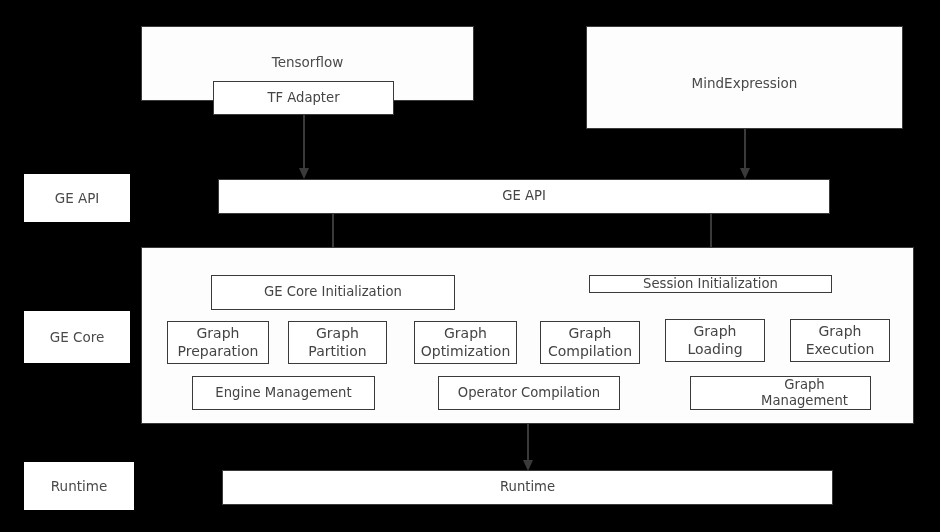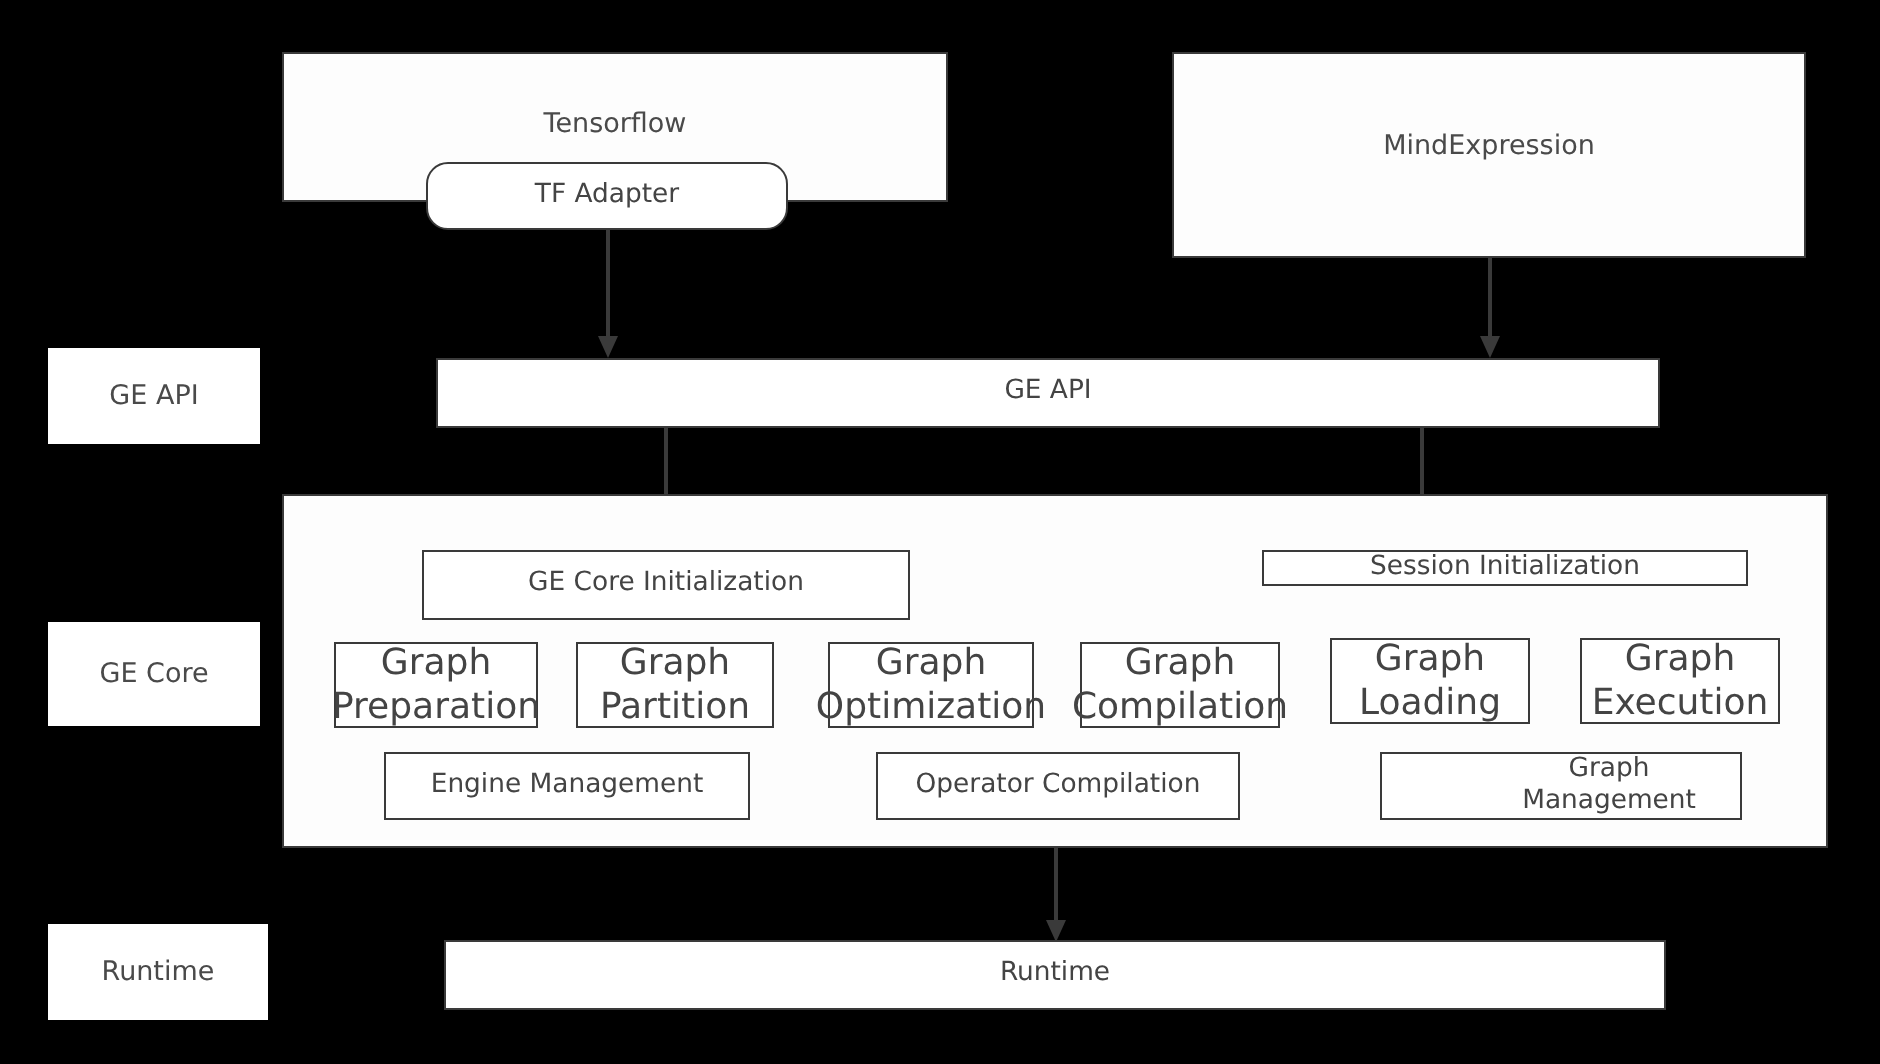--- a/index.html
+++ b/index.html
@@ -65,42 +65,42 @@
   .arrow-head {
     position: absolute;
     left: -4.4px;
     width: 0;
     height: 0;
     border-left: 5.4px solid transparent;
     border-right: 5.4px solid transparent;
     border-top: 11px solid #3a3a3a;
   }
   .fs13 { font-size: 13.2px; }
-  .fs12 { font-size: 18px; }
+  .fs12 { font-size: 14px; }
 </style>
 </head>
 <body>
 
 <div id="canvas">
 
 
   <div class="box chip" style="left:24px; top:174px; width:106px; height:48px;">GE API</div>
 
   <div class="box chip" style="left:24px; top:311px; width:106px; height:52px;">GE Core</div>
 
   <div class="box chip" style="left:24px; top:462px; width:110px; height:48px;">Runtime</div>
 
   <div class="box panel" style="left:141px; top:26px; width:333px; height:75px;">
     <div class="panel-title" style="top:27px;">Tensorflow</div>
   </div>
 
-  <div class="box outlined fs13" style="left:213px; top:81px; width:181px; height:34px;border-radius:11px;">TF Adapter</div>
+  <div class="box outlined fs13" style="left:213px; top:81px; width:181px; height:34px;">TF Adapter</div>
 
   <div class="box panel" style="left:586px; top:26px; width:317px; height:103px;">
-    <div class="panel-title" style="top:38px;">MindExpression</div>
+    <div class="panel-title" style="top:48px;">MindExpression</div>
   </div>
 
   <div class="arrow" style="left:303px; top:115px; height:64px;">
     <div class="arrow-line" style="height:53px;"></div>
     <div class="arrow-head" style="top:53px;"></div>
   </div>
 
   <div class="arrow" style="left:744px; top:129px; height:50px;">
     <div class="arrow-line" style="height:39px;"></div>
     <div class="arrow-head" style="top:39px;"></div>
@@ -115,21 +115,21 @@
 
   <div class="arrow" style="left:710px; top:214px; height:61px;">
     <div class="arrow-line" style="height:50px;"></div>
     <div class="arrow-head" style="top:50px;"></div>
   </div>
 
   <div class="box panel" style="left:141px; top:247px; width:773px; height:177px;"></div>
 
   <div class="box outlined fs13" style="left:211px; top:275px; width:244px; height:35px;text-align:center;">GE Core Initialization</div>
 
-  <div class="box outlined fs13" style="left:589px; top:275px; width:243px; height:18px;margin-left:42px;">Session Initialization</div>
+  <div class="box outlined fs13" style="left:589px; top:275px; width:243px; height:18px;">Session Initialization</div>
 
   <div class="box outlined fs12" style="left:167px; top:321px; width:102px; height:43px;">Graph
 Preparation</div>
 
   <div class="box outlined fs12" style="left:288px; top:321px; width:99px; height:43px;">Graph
 Partition</div>
 
   <div class="box outlined fs12" style="left:414px; top:321px; width:103px; height:43px;">Graph
 Optimization</div>
 

